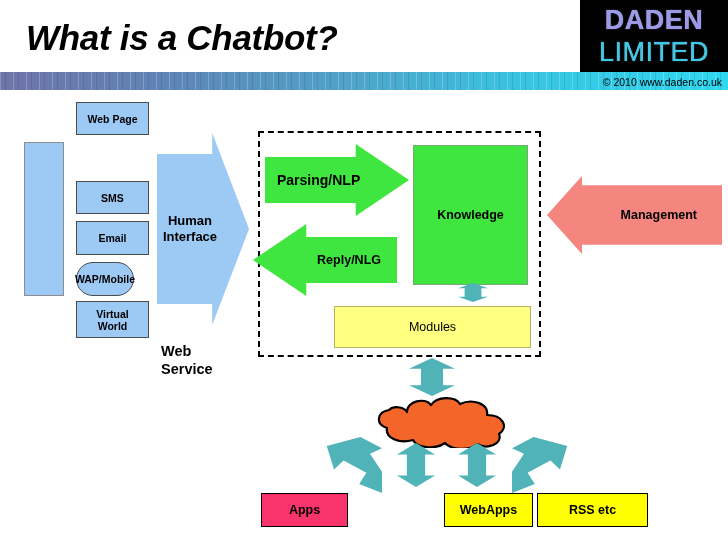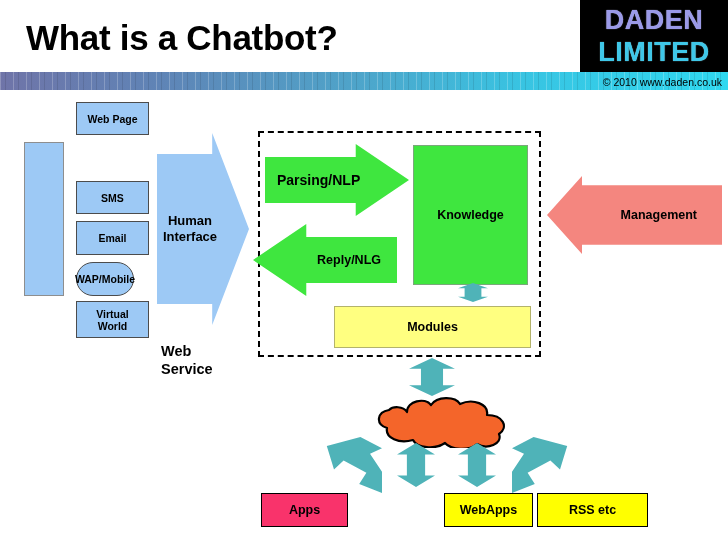--- a/index.html
+++ b/index.html
@@ -21,20 +21,21 @@
   
   #slide-title {
     position: absolute;
     left: 26px;
     top: 18px;
     font-size: 35px;
     font-weight: bold;
     color: #000000;
     letter-spacing: -0.3px;
     white-space: nowrap;
+    font-style: italic;
   }
   #logo-box {
     position: absolute;
     left: 580px;
     top: 0px;
     width: 148px;
     height: 80px;
     background: #000000;
     text-align: center;
   }
@@ -42,21 +43,21 @@
     font-size: 27px;
     font-weight: bold;
     color: #9b9ae8;
     letter-spacing: 0.5px;
     line-height: 32px;
     margin-top: 4px;
     text-shadow: 0 0 1px #c9c8ff;
   }
   #logo-limited {
     font-size: 27px;
-    font-weight: bold;
+    font-weight: normal;
     color: #3fc7e8;
     letter-spacing: 0.5px;
     line-height: 32px;
     text-shadow: 0 0 1px #9fe8f7;
   }
   #gradient-bar {
     position: absolute;
     left: 0px;
     top: 72px;
     width: 728px;
@@ -209,21 +210,21 @@
     top: 306px;
     width: 197px;
     height: 42px;
     background: #ffff80;
     border: 1px solid #b3b36b;
     box-sizing: border-box;
     display: flex;
     align-items: center;
     justify-content: center;
     font-size: 12.5px;
-    font-weight: bold;
+    font-weight: normal;
     color: #000000;
   }
 
   
   #management-arrow {
     position: absolute;
     left: 547px;
     top: 176px;
     width: 175px;
     height: 78px;

